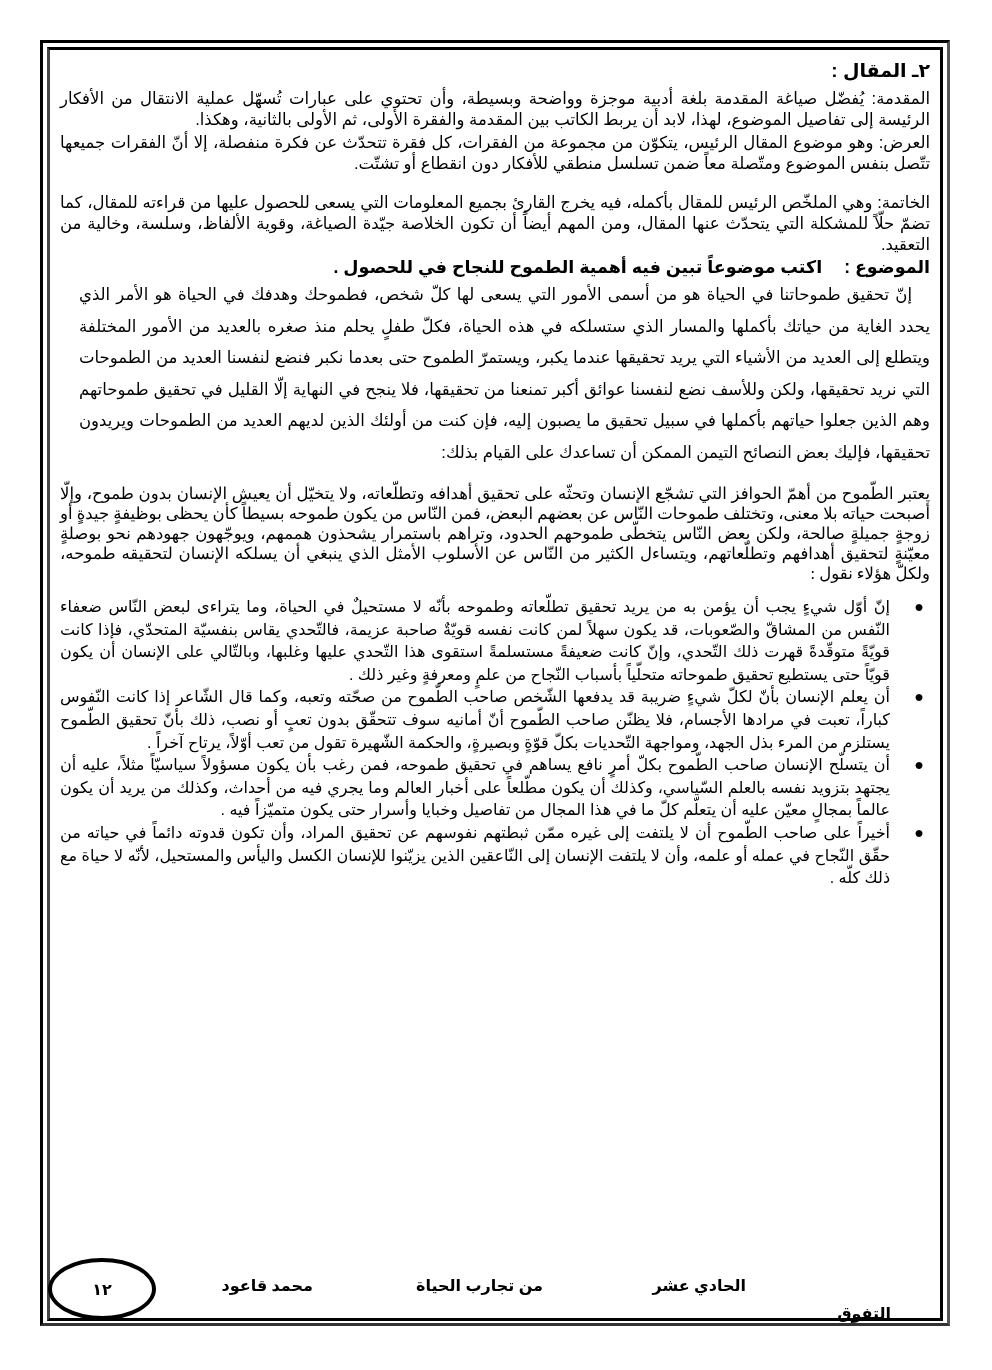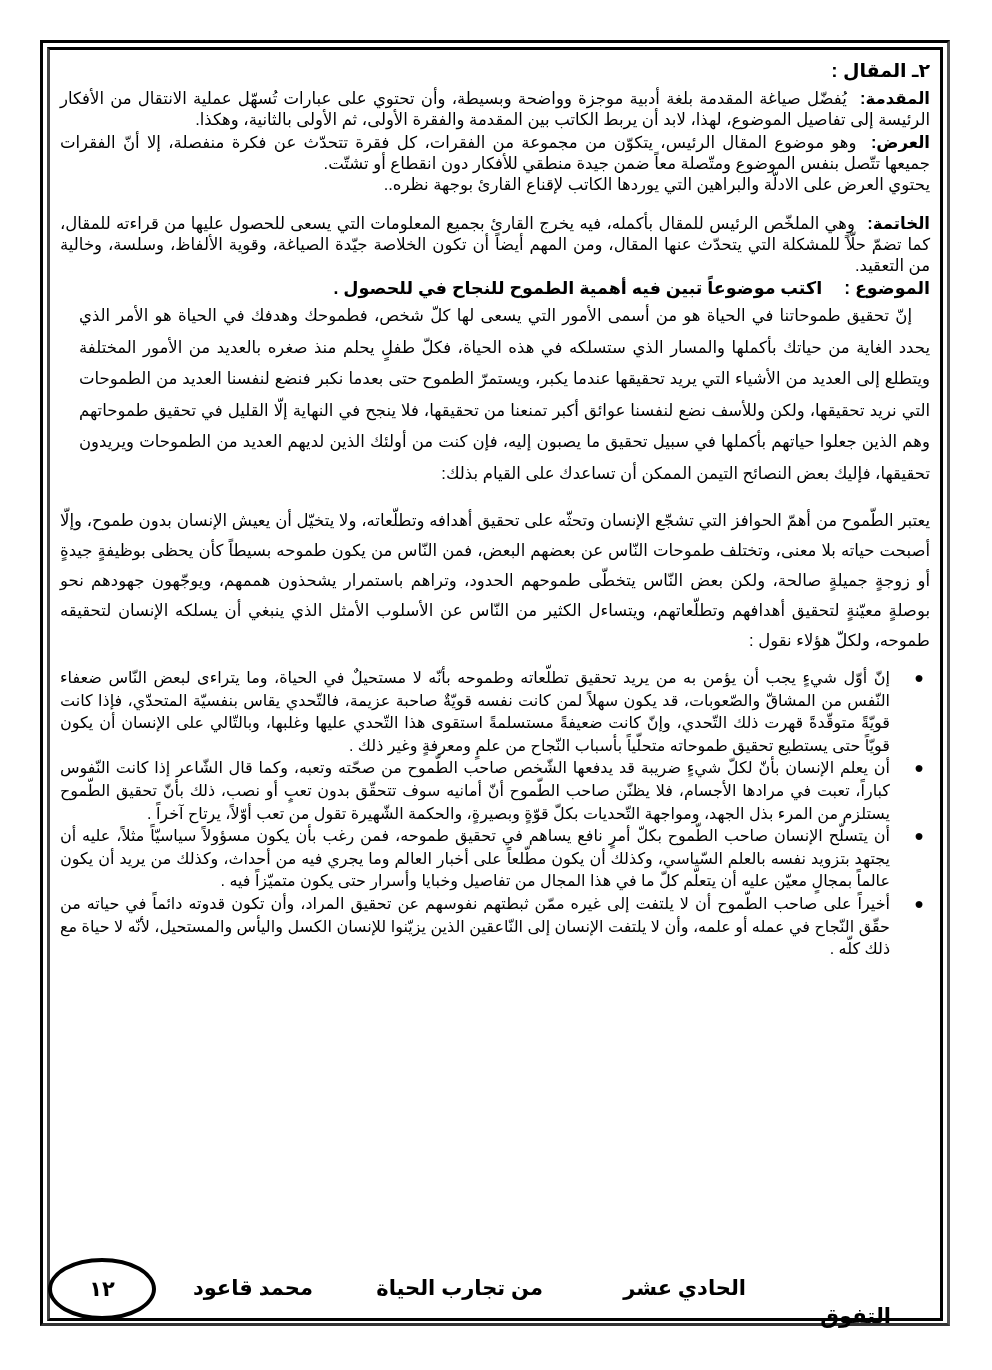--- a/index.html
+++ b/index.html
@@ -6,49 +6,48 @@
   body { width:992px; height:1370px; position:relative; overflow:hidden;
          font-family: "Liberation Sans", "DejaVu Sans", sans-serif; color:#000; }
   .outer-frame { position:absolute; left:40px; top:40px; width:910px; height:1286px;
          border:3px solid #000; border-right-color:#555; border-bottom-color:#333; box-sizing:border-box; }
   .inner-frame { position:absolute; left:47px; top:47px; width:896px; height:1274px;
          border:3px solid #000; border-left-color:#444; border-top-color:#000; box-sizing:border-box; }
   .content { position:absolute; left:60px; top:58px; width:870px; direction:rtl; text-align:right; }
   .title { font-weight:bold; font-size:19px; margin:0 0 4px 0; line-height:26px; }
   .heading { font-weight:bold; font-size:17.5px; line-height:22px; margin:0; }
   p { margin:0; font-size:16.5px; line-height:21px; text-align:justify; }
-  .lbl { font-weight:bold;margin-left:7px; }
+  .lbl { font-weight:normal; }
   .gap { height:18px; }
   .topic { font-weight:bold; font-size:17.5px; line-height:24px; margin:0; }
   .topic .sp { display:inline-block; width:22px; }
   .essay p.wide { line-height:31.5px; font-size:16.5px;margin-left:19px; }
-  .essay p.mid { line-height:30px; }
+  .essay p.mid { line-height:20px;font-family:Liberation Serif, serif; }
   ul.tips { margin:12px 0 0 0; padding:0 40px 0 0; list-style:none; }
   ul.tips li { position:relative; font-size:16px; line-height:22.6px; text-align:justify; margin-bottom:0; }
   ul.tips li .bullet { position:absolute; right:-34px; top:0; font-size:16px; }
   .footer { position:absolute; left:48px; top:1258px; width:893px; height:64px; direction:rtl; }
-  .footer span { position:absolute; top:18px; font-weight:bold; font-size:21px; }
+  .footer span { position:absolute; top:18px; font-weight:bold; font-size:16px; }
   .f1 { right:50px;margin-top:28px; } .f2 { right:195px;margin-left:36px; } .f3 { right:398px; } .f4 { right:628px; }
   .page-oval { position:absolute; left:0; top:0; width:108px; height:62px; border:4px solid #000;
          border-radius:50%; box-sizing:border-box; display:flex; align-items:center; justify-content:center;
          font-weight:bold; font-size:16px; }
 </style>
 </head>
 <body>
 
 <div class="outer-frame"></div>
 <div class="inner-frame"></div>
 
 <div class="content">
   <h1 class="title">٢ـ المقال :</h1>
 
   <p><span class="lbl">المقدمة:</span><span> يُفضّل صياغة المقدمة بلغة أدبية موجزة وواضحة وبسيطة، وأن تحتوي على عبارات تُسهّل عملية الانتقال من الأفكار الرئيسة إلى تفاصيل الموضوع، لهذا، لابد أن يربط الكاتب بين المقدمة والفقرة الأولى، ثم الأولى بالثانية، وهكذا.</span></p>
 
-  <p style="margin-top:2px"><span class="lbl">العرض:</span><span> وهو موضوع المقال الرئيس، يتكوّن من مجموعة من الفقرات، كل فقرة تتحدّث عن فكرة منفصلة، إلا أنّ الفقرات جميعها تتّصل بنفس الموضوع ومتّصلة معاً ضمن جيدة منطقي للأفكار دون انقطاع أو تشتّت.</span></p>
-  <p>يحتوي العرض على الادلّة والبراهين التي يوردها الكاتب لإقناع القارئ بوجهة نظره..</p>
+  <p style="margin-top:2px"><span class="lbl">العرض:</span><span> وهو موضوع المقال الرئيس، يتكوّن من مجموعة من الفقرات، كل فقرة تتحدّث عن فكرة منفصلة، إلا أنّ الفقرات جميعها تتّصل بنفس الموضوع ومتّصلة معاً ضمن تسلسل منطقي للأفكار دون انقطاع أو تشتّت.</span></p>
 
   <div class="gap"></div>
 
   <p><span class="lbl">الخاتمة:</span><span> وهي الملخّص الرئيس للمقال بأكمله، فيه يخرج القارئ بجميع المعلومات التي يسعى للحصول عليها من قراءته للمقال، كما تضمّ حلّاً للمشكلة التي يتحدّث عنها المقال، ومن المهم أيضاً أن تكون الخلاصة جيّدة الصياغة، وقوية الألفاظ، وسلسة، وخالية من التعقيد.</span></p>
 
   <p class="topic"><span>الموضوع :</span><span class="sp"></span><span>اكتب موضوعاً تبين فيه أهمية الطموح للنجاح في للحصول .</span></p>
 
   <div class="essay">
     <p class="wide" style="text-indent:18px">إنّ تحقيق طموحاتنا في الحياة هو من أسمى الأمور التي يسعى لها كلّ شخص، فطموحك وهدفك في الحياة هو الأمر الذي يحدد الغاية من حياتك بأكملها والمسار الذي ستسلكه في هذه الحياة، فكلّ طفلٍ يحلم منذ صغره بالعديد من الأمور المختلفة ويتطلع إلى العديد من الأشياء التي يريد تحقيقها عندما يكبر، ويستمرّ الطموح حتى بعدما نكبر فنضع لنفسنا العديد من الطموحات التي نريد تحقيقها، ولكن وللأسف نضع لنفسنا عوائق أكبر تمنعنا من تحقيقها، فلا ينجح في النهاية إلّا القليل في تحقيق طموحاتهم وهم الذين جعلوا حياتهم بأكملها في سبيل تحقيق ما يصبون إليه، فإن كنت من أولئك الذين لديهم العديد من الطموحات ويريدون تحقيقها، فإليك بعض النصائح التيمن الممكن أن تساعدك على القيام بذلك:</p>
     <div style="height:16px"></div>

